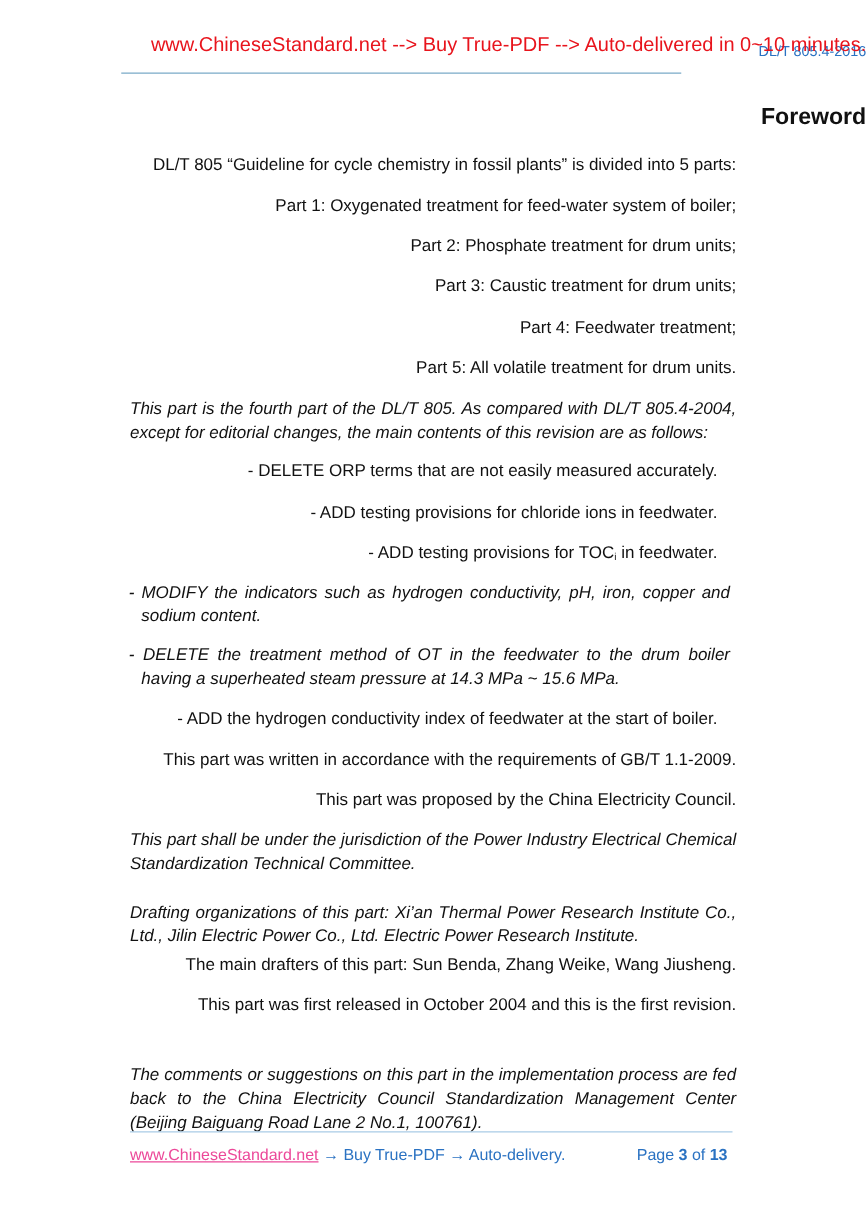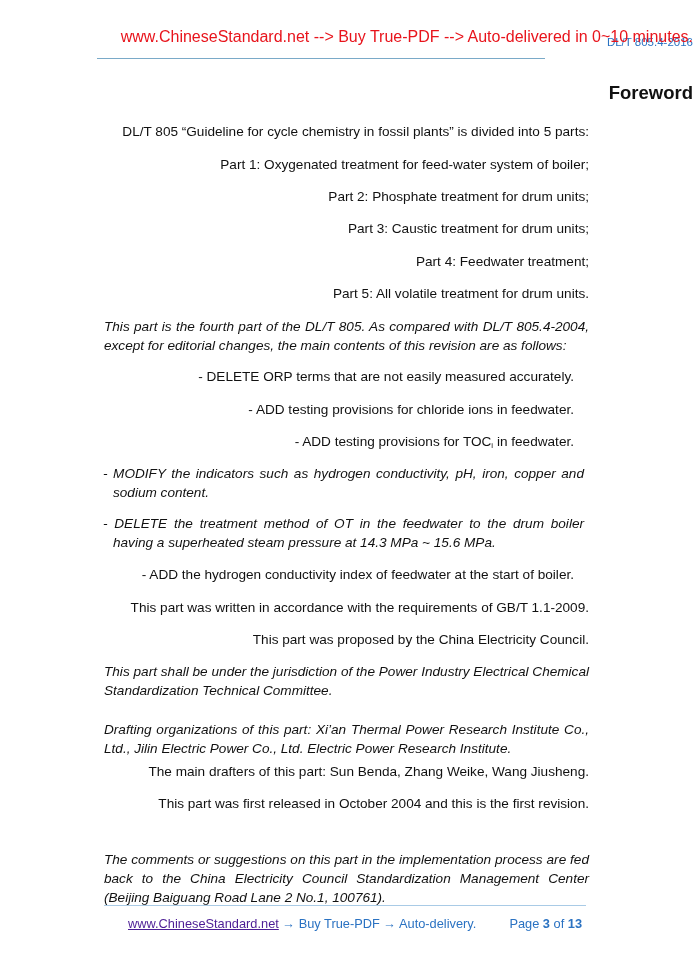--- a/index.html
+++ b/index.html
@@ -12,21 +12,21 @@
   .hdr-line { position:absolute; top:58px; left:97px; width:448px; height:1px; background:#7aaac8; }
   .title { position:absolute; top:82px; left:0; width:693px; text-align:right;
            font-weight:bold; font-size:18.5px; }
   .p { position:absolute; left:104px; width:485px; font-size:13.6px; line-height:19px;text-align:right; }
   .just { text-align:justify; text-align-last:left;font-style:italic; }
   .ind1 { left:104px; }
   .ind2 { left:103px; width:471px; }
   .sub { display:inline-block; font-size:8px; vertical-align:-2px; }
   .ftr-line { position:absolute; top:905px; left:104px; width:482px; height:1px; background:#a9cbe6; }
   .ftr { position:absolute; top:916px; left:104px; width:482px; font-size:12.8px; color:#2a72c2; }
-  .ftr a { color:#4c1d95; text-decoration:underline;margin-left:24px; }
+  .ftr a { color:#ec4899; text-decoration:underline; }
   .ftr .pg { position:absolute; right:4px; top:0; }
   .ftr b { font-weight:bold; }
   .hang { padding-left:10px; text-indent:-10px; }
 </style>
 </head>
 <body>
 
 <div>
   <div class="watermark">www.ChineseStandard.net --&gt; Buy True-PDF --&gt; Auto-delivered in 0~10 minutes.</div>
   <div class="doc-id">DL/T 805.4-2016</div>

